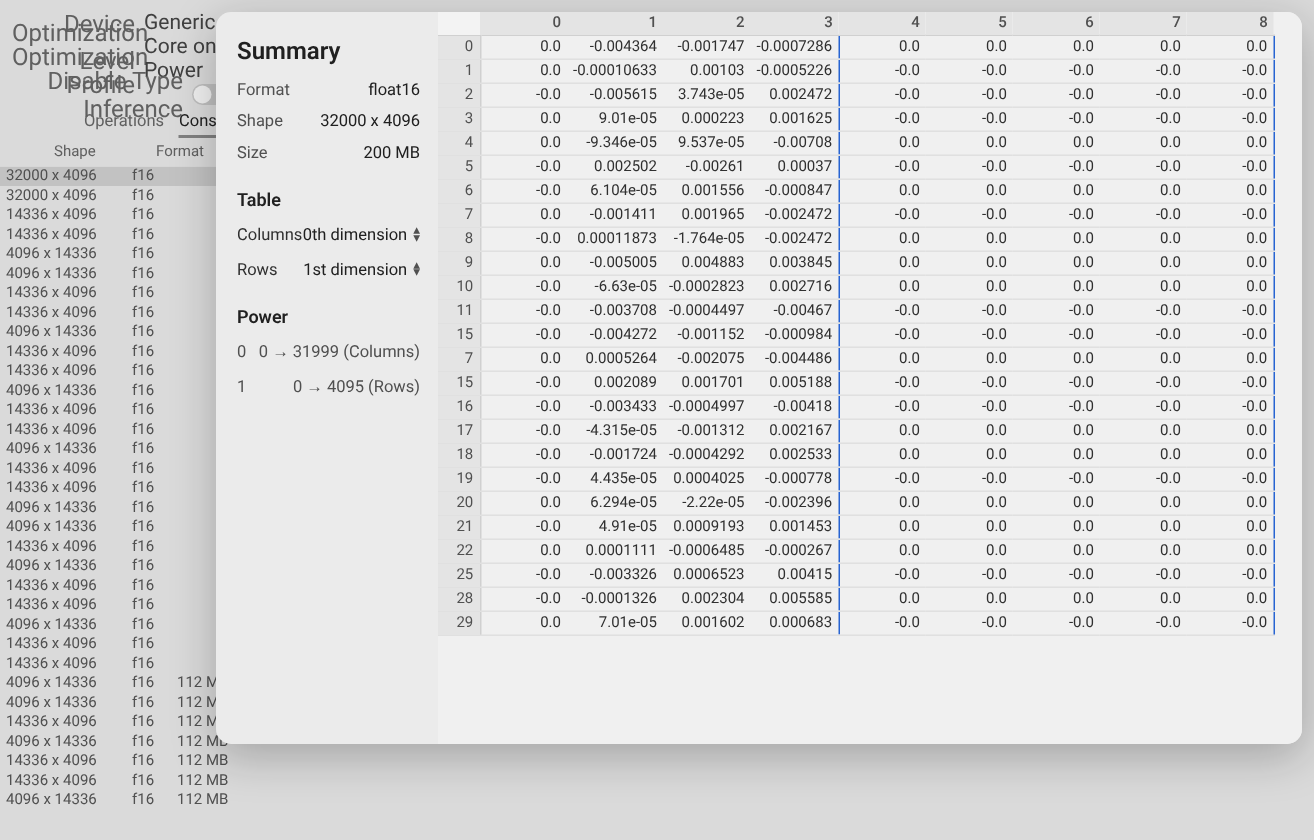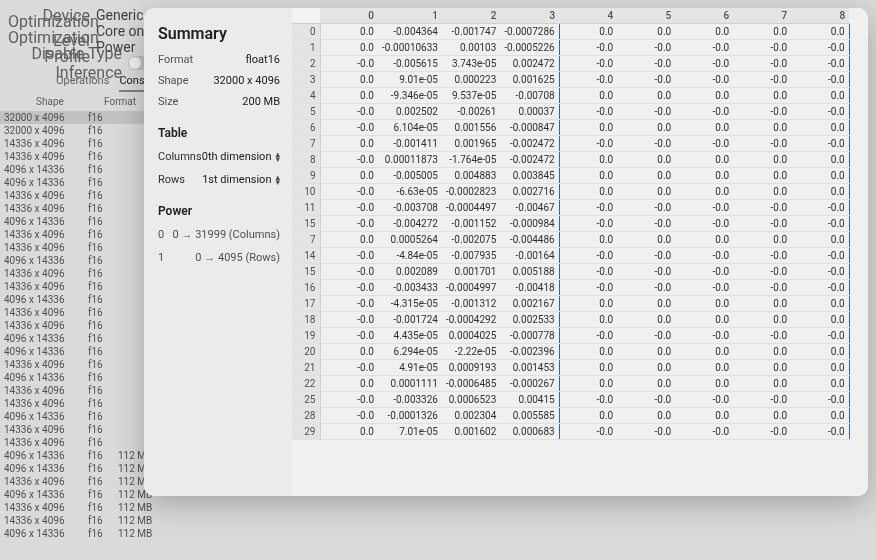--- a/index.html
+++ b/index.html
@@ -479,32 +479,20 @@
               <td class="">0.0005264</td>
               <td class="">-0.002075</td>
               <td class="">-0.004486</td>
               <td class="hl-left">0.0</td>
               <td class="">0.0</td>
               <td class="">0.0</td>
               <td class="">0.0</td>
               <td class="hl-right">0.0</td>
             </tr>
             <tr>
-              <td class="rh">14</td>
-              <td class="">-0.0</td>
-              <td class="">-4.84e-05</td>
-              <td class="">-0.007935</td>
-              <td class="">-0.00164</td>
-              <td class="hl-left">-0.0</td>
-              <td class="">-0.0</td>
-              <td class="">-0.0</td>
-              <td class="">-0.0</td>
-              <td class="hl-right">-0.0</td>
-            </tr>
-            <tr>
               <td class="rh">15</td>
               <td class="">-0.0</td>
               <td class="">0.002089</td>
               <td class="">0.001701</td>
               <td class="">0.005188</td>
               <td class="hl-left">-0.0</td>
               <td class="">-0.0</td>
               <td class="">-0.0</td>
               <td class="">-0.0</td>
               <td class="hl-right">-0.0</td>

